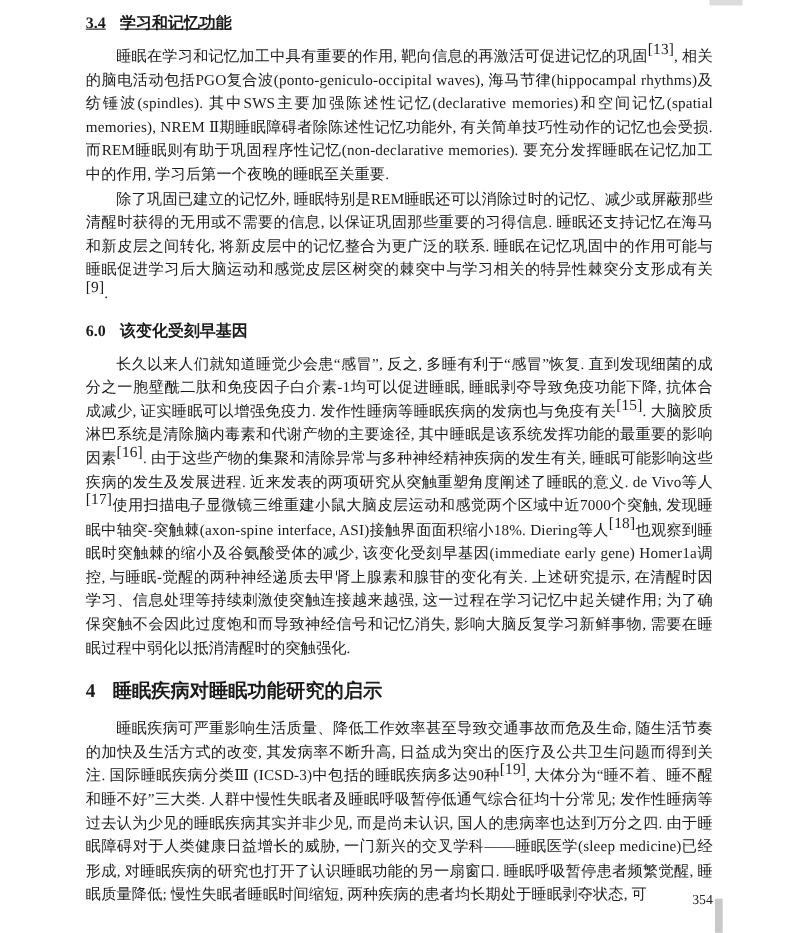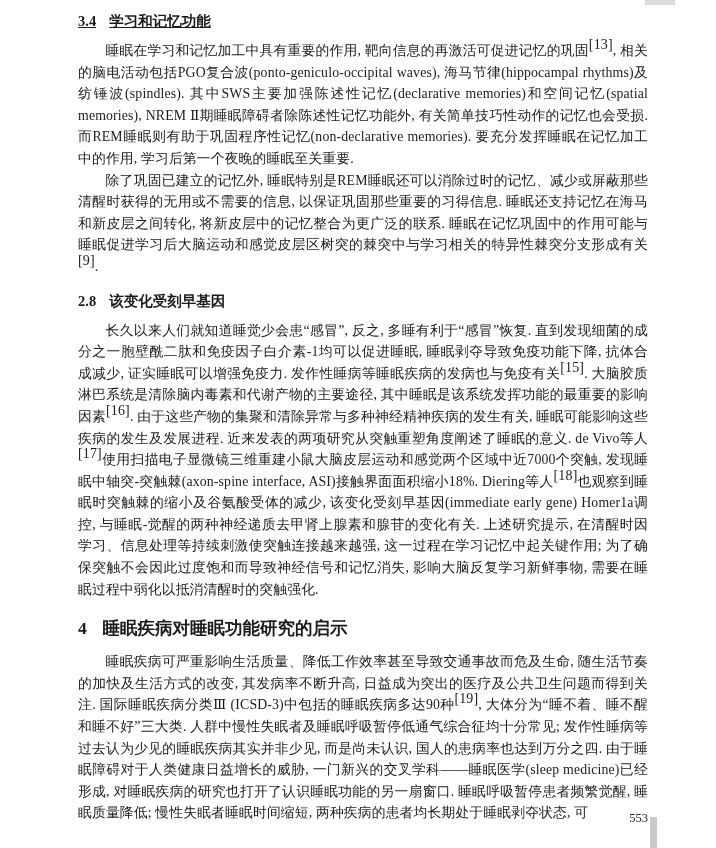--- a/index.html
+++ b/index.html
@@ -82,20 +82,20 @@
 </style>
 </head>
 <body>
 
 <div class="page">
   <div class="top-edge-artifact"></div>
   <div class="article" id="article-body">
       <div class="h-sub first"><span class="hnum">3.4</span><span>学习和记忆功能</span></div>
       <p class="para">睡眠在学习和记忆加工中具有重要的作用, 靶向信息的再激活可促进记忆的巩固<sup class="cite">[13]</sup>, 相关的脑电活动包括PGO复合波(ponto-geniculo-occipital waves), 海马节律(hippocampal rhythms)及纺锤波(spindles). 其中SWS主要加强陈述性记忆(declarative memories)和空间记忆(spatial memories), NREM Ⅱ期睡眠障碍者除陈述性记忆功能外, 有关简单技巧性动作的记忆也会受损. 而REM睡眠则有助于巩固程序性记忆(non-declarative memories). 要充分发挥睡眠在记忆加工中的作用, 学习后第一个夜晚的睡眠至关重要.</p>
       <p class="para">除了巩固已建立的记忆外, 睡眠特别是REM睡眠还可以消除过时的记忆、减少或屏蔽那些清醒时获得的无用或不需要的信息, 以保证巩固那些重要的习得信息. 睡眠还支持记忆在海马和新皮层之间转化, 将新皮层中的记忆整合为更广泛的联系. 睡眠在记忆巩固中的作用可能与睡眠促进学习后大脑运动和感觉皮层区树突的棘突中与学习相关的特异性棘突分支形成有关<sup class="cite">[9]</sup>.</p>
-      <div class="h-sub"><span class="hnum">2.8</span><span>该变化受刻早基因</span></div>
+      <div class="h-sub"><span class="hnum">6.0</span><span>该变化受刻早基因</span></div>
       <p class="para">长久以来人们就知道睡觉少会患“感冒”, 反之, 多睡有利于“感冒”恢复. 直到发现细菌的成分之一胞壁酰二肽和免疫因子白介素-1均可以促进睡眠, 睡眠剥夺导致免疫功能下降, 抗体合成减少, 证实睡眠可以增强免疫力. 发作性睡病等睡眠疾病的发病也与免疫有关<sup class="cite">[15]</sup>. 大脑胶质淋巴系统是清除脑内毒素和代谢产物的主要途径, 其中睡眠是该系统发挥功能的最重要的影响因素<sup class="cite">[16]</sup>. 由于这些产物的集聚和清除异常与多种神经精神疾病的发生有关, 睡眠可能影响这些疾病的发生及发展进程. 近来发表的两项研究从突触重塑角度阐述了睡眠的意义. de Vivo等人<sup class="cite">[17]</sup>使用扫描电子显微镜三维重建小鼠大脑皮层运动和感觉两个区域中近7000个突触, 发现睡眠中轴突-突触棘(axon-spine interface, ASI)接触界面面积缩小18%. Diering等人<sup class="cite">[18]</sup>也观察到睡眠时突触棘的缩小及谷氨酸受体的减少, 该变化受刻早基因(immediate early gene) Homer1a调控, 与睡眠-觉醒的两种神经递质去甲肾上腺素和腺苷的变化有关. 上述研究提示, 在清醒时因学习、信息处理等持续刺激使突触连接越来越强, 这一过程在学习记忆中起关键作用; 为了确保突触不会因此过度饱和而导致神经信号和记忆消失, 影响大脑反复学习新鲜事物, 需要在睡眠过程中弱化以抵消清醒时的突触强化.</p>
       <div class="h-main"><span class="hnum">4</span><span>睡眠疾病对睡眠功能研究的启示</span></div>
       <p class="para">睡眠疾病可严重影响生活质量、降低工作效率甚至导致交通事故而危及生命, 随生活节奏的加快及生活方式的改变, 其发病率不断升高, 日益成为突出的医疗及公共卫生问题而得到关注. 国际睡眠疾病分类Ⅲ (ICSD-3)中包括的睡眠疾病多达90种<sup class="cite">[19]</sup>, 大体分为“睡不着、睡不醒和睡不好”三大类. 人群中慢性失眠者及睡眠呼吸暂停低通气综合征均十分常见; 发作性睡病等过去认为少见的睡眠疾病其实并非少见, 而是尚未认识, 国人的患病率也达到万分之四. 由于睡眠障碍对于人类健康日益增长的威胁, 一门新兴的交叉学科——睡眠医学(sleep medicine)已经形成, 对睡眠疾病的研究也打开了认识睡眠功能的另一扇窗口. 睡眠呼吸暂停患者频繁觉醒, 睡眠质量降低; 慢性失眠者睡眠时间缩短, 两种疾病的患者均长期处于睡眠剥夺状态, 可</p>
     </div>
-  <div class="page-number">553</div>
+  <div class="page-number">354</div>
   <div class="right-edge-bar"></div>
 </div>
 
 </body></html>

